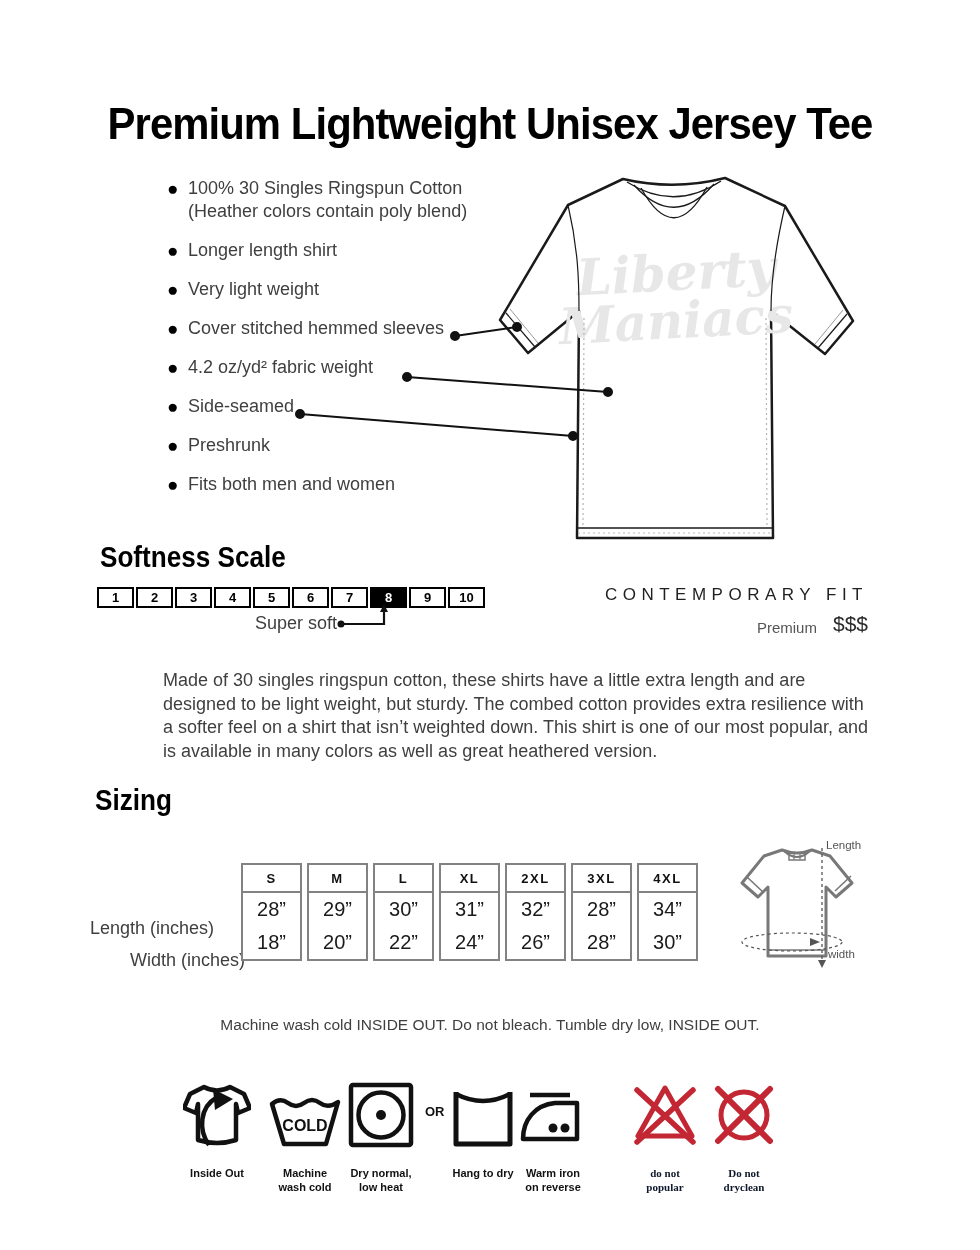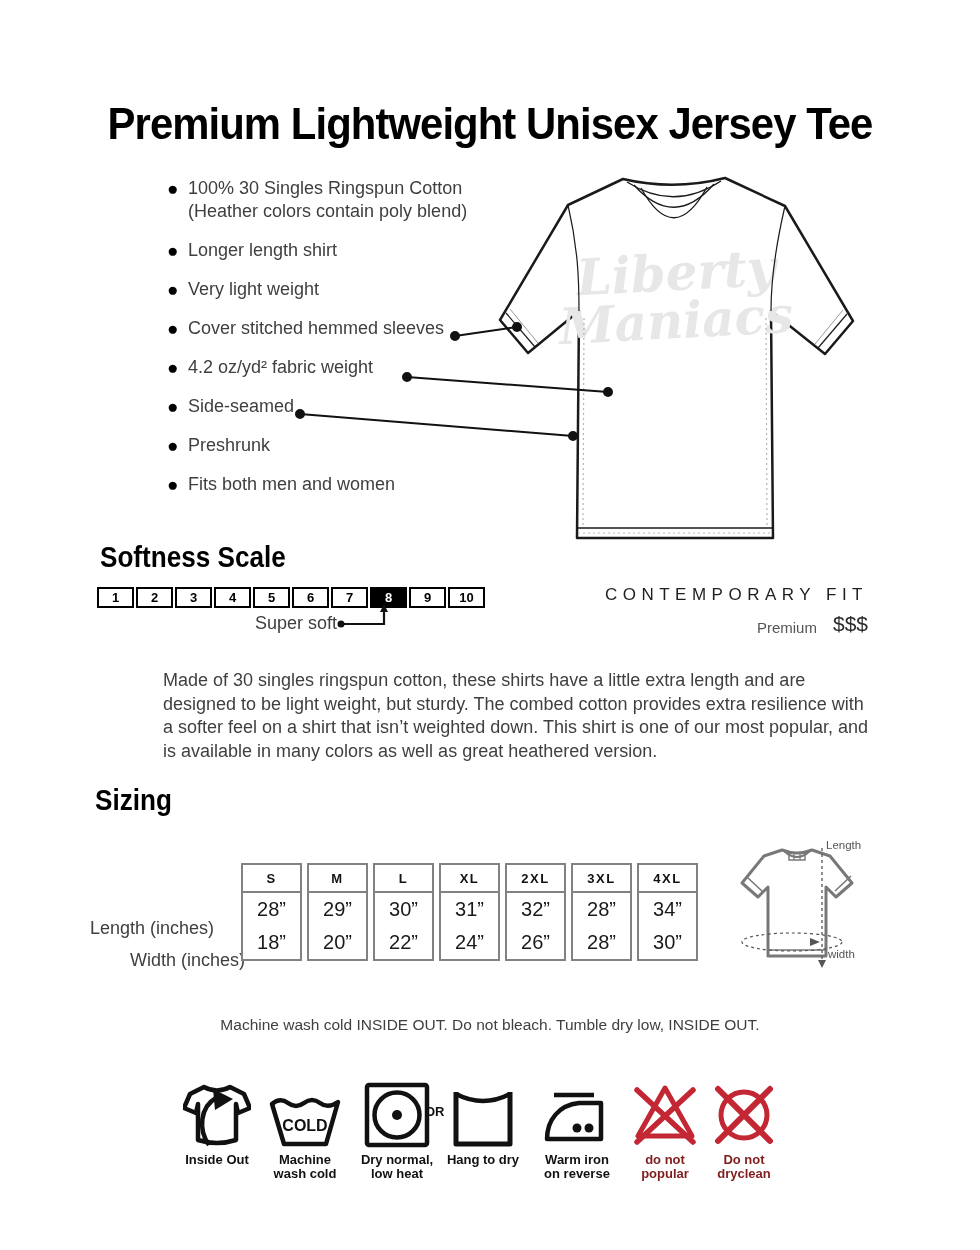--- a/index.html
+++ b/index.html
@@ -57,23 +57,23 @@
                   font-weight:700; letter-spacing:1.5px; color:#111; }
   .size-col .val { height:33px; display:flex; align-items:center;
                    justify-content:center; font-size:20px; color:#1a1a1a; }
   .size-diagram { position:absolute; left:722px; top:836px; }
 
   
   .care-text { position:absolute; left:0; top:1016px; width:980px; text-align:center;
                font-size:15.5px; color:#3f3f3f; }
   .care-item { position:absolute; top:1078px; width:100px; text-align:center; }
   .care-icon { height:70px; display:flex; align-items:flex-end; justify-content:center; }
-  .care-label { margin-top:5px; font-size:13px; font-weight:700;
+  .care-label { margin-top:19px; font-size:11px; font-weight:700;
                 line-height:13.5px; color:#111; }
-  .care-item.red .care-label { color:#7f1d1d; }
+  .care-item.red .care-label { color:#0f172a;font-family:Liberation Serif, serif; }
   .or-label { position:absolute; left:425px; top:1104px; font-size:13px;
               font-weight:700; color:#111; }
 </style>
 </head>
 <body>
 
 <div class="page">
 
   <h1 class="title">Premium Lightweight Unisex Jersey Tee</h1>
 
@@ -253,21 +253,21 @@
       <svg width="72" height="58" viewBox="0 0 72 58">
         <path d="M3,14 Q11,7 19,13 Q27,19 35,13 Q43,7 51,13 Q59,19 69,12 L57,54 L15,54 Z" fill="none" stroke="#111" stroke-width="4.5" stroke-linejoin="round"></path>
         <text x="36" y="41" text-anchor="middle" font-family="Liberation Sans, sans-serif" font-size="16" font-weight="bold" fill="#111">COLD</text>
       </svg>
     </div>
     <div class="care-label">
       <span>Machine</span><br><span>wash cold</span>
     </div>
   </div>
 
-  <div class="care-item" style="left:347px;">
+  <div class="care-item" style="left:331px;">
     <div class="care-icon">
       <svg width="66" height="66" viewBox="0 0 66 66">
         <rect x="3" y="3" width="60" height="60" rx="2" fill="none" stroke="#111" stroke-width="4.5"></rect>
         <circle cx="33" cy="33" r="22.5" fill="none" stroke="#111" stroke-width="4.5"></circle>
         <circle cx="33" cy="33" r="5" fill="#111"></circle>
       </svg>
     </div>
     <div class="care-label">
       <span>Dry normal,</span><br><span>low heat</span>
     </div>
@@ -280,21 +280,21 @@
       <svg width="62" height="60" viewBox="0 0 62 60">
         <path d="M4,4 V56 H58 V4" fill="none" stroke="#111" stroke-width="5" stroke-linejoin="round"></path>
         <path d="M4,6 Q31,20 58,6" fill="none" stroke="#111" stroke-width="4.5"></path>
       </svg>
     </div>
     <div class="care-label">
       <span>Hang to dry</span><br><span></span>
     </div>
   </div>
 
-  <div class="care-item" style="left:527px;">
+  <div class="care-item" style="left:503px;">
     <div class="care-icon">
       <svg width="66" height="60" viewBox="0 0 66 60">
         <path d="M10,7 L50,7" fill="none" stroke="#111" stroke-width="4.5"></path>
         <path d="M57,15 L57,51 L3,51 C3,32 15,17 35,15 Z" fill="none" stroke="#111" stroke-width="4.5" stroke-linejoin="round"></path>
         <circle cx="33" cy="40" r="4.5" fill="#111"></circle>
         <circle cx="45" cy="40" r="4.5" fill="#111"></circle>
       </svg>
     </div>
     <div class="care-label">
       <span>Warm iron</span><br><span>on reverse</span>

